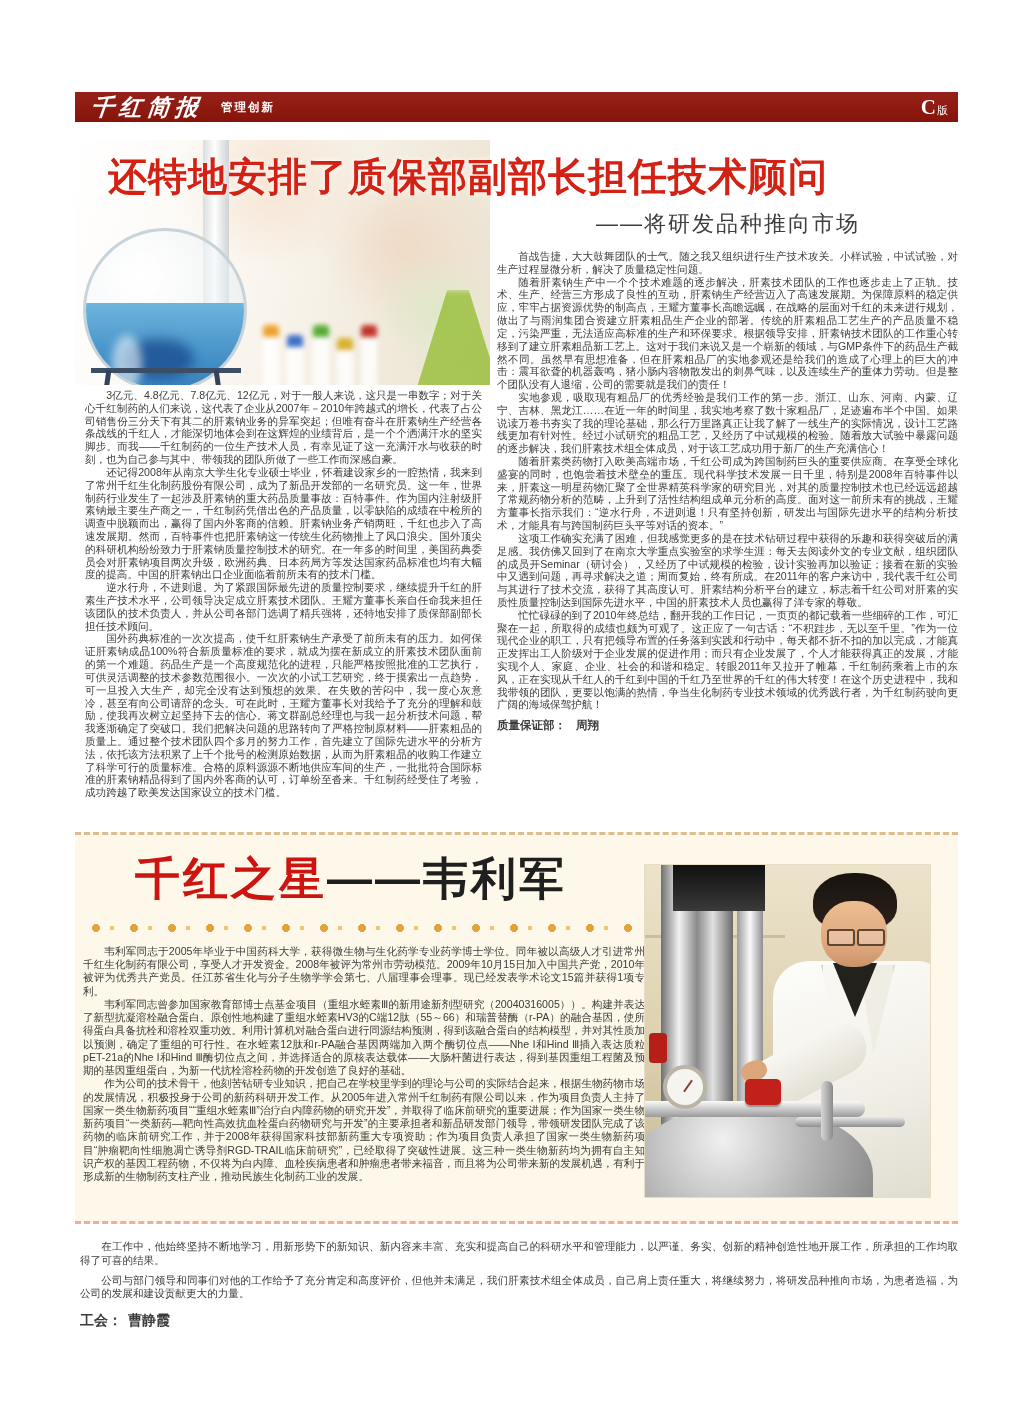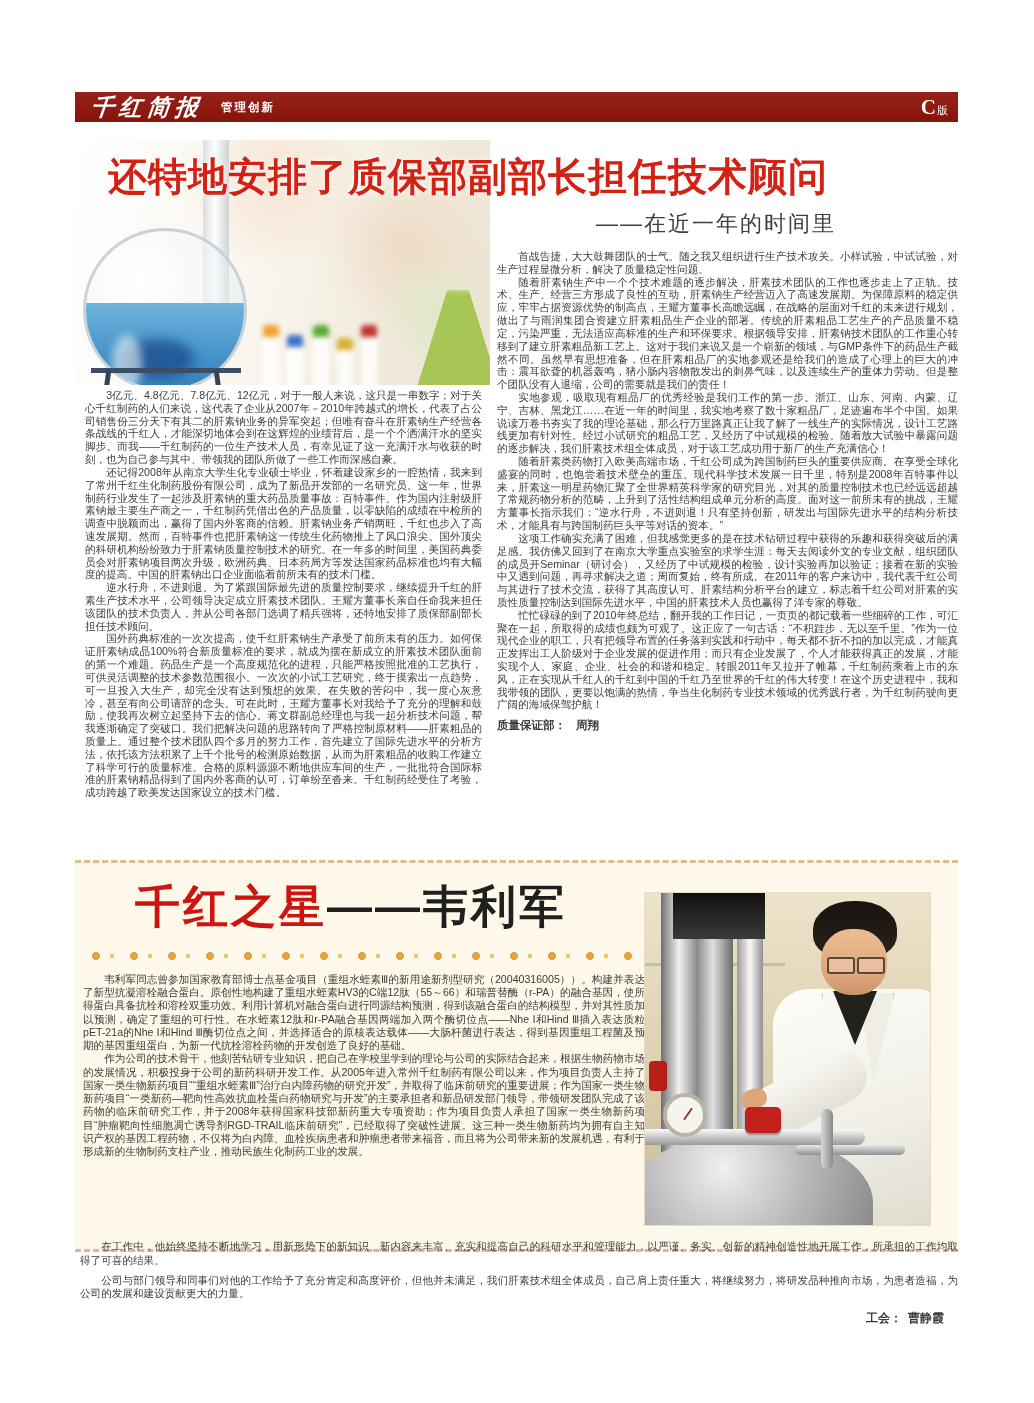--- a/index.html
+++ b/index.html
@@ -62,21 +62,21 @@
   .col{position:absolute;font-size:10.6px;line-height:1.21;text-align:justify;}
   .col p{margin:0;text-indent:2em;}
   .col-left{left:85px;top:389px;width:397px;}
   .col-right{left:497px;top:250px;width:461px;}
   .byline{margin-top:8px;font-weight:bold;font-size:11.5px;padding-right:4px;text-indent:0;}
   .byline .gap{display:inline-block;width:10px;}
 
   
   .star-section{position:absolute;left:75px;top:832px;width:883px;height:392px;
     background:#fdf8e9;border-top:3px dashed #dcbd92;border-bottom:3px dashed #e7b0a4;
-    box-sizing:border-box;padding:10px 0 0 0;margin-top:28px;}
+    box-sizing:border-box;padding:10px 0 0 0;}
   .star-title{margin:4px 0 0 60px;font-size:45px;font-weight:800;letter-spacing:3px;white-space:nowrap;}
   .star-title .red{color:#cc1410;}
   .star-title .dark{color:#1f1f1f;}
   .ornament{margin:8px 0 6px 10px;width:556px;height:22px;
     background-image:radial-gradient(circle 6.5px at 11px 11px,#e2a23c 58%,rgba(0,0,0,0) 64%),
                      radial-gradient(circle 4px at 27px 11px,#f0c56d 58%,rgba(0,0,0,0) 64%);
     background-size:38px 22px;background-repeat:repeat-x;}
   .star-text{margin-left:8px;width:562px;font-size:10.6px;line-height:1.25;text-align:justify;}
   .star-text p{margin:0;text-indent:2em;}
 
@@ -118,21 +118,21 @@
   .coat-lapel2{left:214px;top:100px;width:34px;height:90px;background:#efede4;
     clip-path:polygon(0 0,100% 0,40% 100%);border-right:2px solid #d9d6c9;}
   .man-arm{left:96px;top:176px;width:130px;height:52px;border-radius:26px;
     background:linear-gradient(180deg,#f8f7f2,#e3e0d4);transform:rotate(-28deg);}
   .man-hand{left:96px;top:196px;width:26px;height:20px;border-radius:45%;background:#dca57a;transform:rotate(-20deg);}
 
   
   .bottom-block{position:absolute;left:80px;top:1240px;width:878px;
     font-size:10.6px;line-height:1.3;text-align:justify;}
   .bottom-block p{margin:0 0 6px 0;text-indent:2em;}
-  .byline2{text-align:right;font-weight:bold;font-size:12px;margin-top:10px;padding-right:14px;}
+  .byline2{text-align:left;font-weight:bold;font-size:14px;margin-top:10px;padding-right:14px;}
   .byline2 .gap{display:inline-block;width:6px;}
 </style>
 </head>
 <body>
 
 <div class="page">
 
   <div class="masthead">
     <span class="mast-title">千红简报</span>
     <span class="mast-tag">管理创新</span>
@@ -157,21 +157,21 @@
       <div class="flask-liquid"></div>
       <div class="flask-blob"></div>
       <div class="flask-shine"></div>
     </div>
     <div class="stand-bar"></div>
     <div class="stand-leg1"></div>
     <div class="stand-leg2"></div>
   </div>
 
   <div class="a1-title">还特地安排了质保部副部长担任技术顾问</div>
-  <div class="a1-subtitle">——在近一年的时间里</div>
+  <div class="a1-subtitle">——将研发品种推向市场</div>
 
   <div class="col col-left">
     <p>3亿元、4.8亿元、7.8亿元、12亿元，对于一般人来说，这只是一串数字；对于关心千红制药的人们来说，这代表了企业从2007年－2010年跨越式的增长，代表了占公司销售份三分天下有其二的肝素钠业务的异军突起；但唯有奋斗在肝素钠生产经营各条战线的千红人，才能深切地体会到在这辉煌的业绩背后，是一个个洒满汗水的坚实脚步。而我——千红制药的一位生产技术人员，有幸见证了这一充满汗水与收获的时刻，也为自己参与其中、带领我的团队所做了一些工作而深感自豪。</p>
     <p>还记得2008年从南京大学生化专业硕士毕业，怀着建设家乡的一腔热情，我来到了常州千红生化制药股份有限公司，成为了新品开发部的一名研究员。这一年，世界制药行业发生了一起涉及肝素钠的重大药品质量事故：百特事件。作为国内注射级肝素钠最主要生产商之一，千红制药凭借出色的产品质量，以零缺陷的成绩在中检所的调查中脱颖而出，赢得了国内外客商的信赖。肝素钠业务产销两旺，千红也步入了高速发展期。然而，百特事件也把肝素钠这一传统生化药物推上了风口浪尖。国外顶尖的科研机构纷纷致力于肝素钠质量控制技术的研究。在一年多的时间里，美国药典委员会对肝素钠项目两次升级，欧洲药典、日本药局方等发达国家药品标准也均有大幅度的提高。中国的肝素钠出口企业面临着前所未有的技术门槛。</p>
     <p>逆水行舟，不进则退。为了紧跟国际最先进的质量控制要求，继续提升千红的肝素生产技术水平，公司领导决定成立肝素技术团队。王耀方董事长亲自任命我来担任该团队的技术负责人，并从公司各部门选调了精兵强将，还特地安排了质保部副部长担任技术顾问。</p>
     <p>国外药典标准的一次次提高，使千红肝素钠生产承受了前所未有的压力。如何保证肝素钠成品100%符合新质量标准的要求，就成为摆在新成立的肝素技术团队面前的第一个难题。药品生产是一个高度规范化的进程，只能严格按照批准的工艺执行，可供灵活调整的技术参数范围很小。一次次的小试工艺研究，终于摸索出一点趋势，可一旦投入大生产，却完全没有达到预想的效果。在失败的苦闷中，我一度心灰意冷，甚至有向公司请辞的念头。可在此时，王耀方董事长对我给予了充分的理解和鼓励，使我再次树立起坚持下去的信心。蒋文群副总经理也与我一起分析技术问题，帮我逐渐确定了突破口。我们把解决问题的思路转向了严格控制原材料——肝素粗品的质量上。通过整个技术团队四个多月的努力工作，首先建立了国际先进水平的分析方法，依托该方法积累了上千个批号的检测原始数据，从而为肝素粗品的收购工作建立了科学可行的质量标准。合格的原料源源不断地供应车间的生产，一批批符合国际标准的肝素钠精品得到了国内外客商的认可，订单纷至沓来。千红制药经受住了考验，成功跨越了欧美发达国家设立的技术门槛。</p>
   </div>
 
   <div class="col col-right">
     <p>首战告捷，大大鼓舞团队的士气。随之我又组织进行生产技术攻关。小样试验，中试试验，对生产过程显微分析，解决了质量稳定性问题。</p>
@@ -211,20 +211,21 @@
       <div class="gauge">
         <div class="gauge-needle"></div>
       </div>
       <div class="red-knob"></div>
       <div class="red-knob2"></div>
       <div class="pipe-h"></div>
       <div class="pipe-v"></div>
     </div>
 
     <div class="star-text">
+      <p>韦利军同志于2005年毕业于中国药科大学，获得微生物与生化药学专业药学博士学位。同年被以高级人才引进常州千红生化制药有限公司，享受人才开发资金。2008年被评为常州市劳动模范。2009年10月15日加入中国共产党，2010年被评为优秀共产党员。任江苏省生化与分子生物学学会第七、八届理事会理事。现已经发表学术论文15篇并获得1项专利。</p>
       <p>韦利军同志曾参加国家教育部博士点基金项目（重组水蛭素Ⅲ的新用途新剂型研究（20040316005））。构建并表达了新型抗凝溶栓融合蛋白。原创性地构建了重组水蛭素HV3的C端12肽（55～66）和瑞普替酶（r-PA）的融合基因，使所得蛋白具备抗栓和溶栓双重功效。利用计算机对融合蛋白进行同源结构预测，得到该融合蛋白的结构模型，并对其性质加以预测，确定了重组的可行性。在水蛭素12肽和r-PA融合基因两端加入两个酶切位点——Nhe Ⅰ和Hind Ⅲ插入表达质粒pET-21a的Nhe Ⅰ和Hind Ⅲ酶切位点之间，并选择适合的原核表达载体——大肠杆菌进行表达，得到基因重组工程菌及预期的基因重组蛋白，为新一代抗栓溶栓药物的开发创造了良好的基础。</p>
       <p>作为公司的技术骨干，他刻苦钻研专业知识，把自己在学校里学到的理论与公司的实际结合起来，根据生物药物市场的发展情况，积极投身于公司的新药科研开发工作。从2005年进入常州千红制药有限公司以来，作为项目负责人主持了国家一类生物新药项目““重组水蛭素Ⅲ”治疗白内障药物的研究开发”，并取得了临床前研究的重要进展；作为国家一类生物新药项目“一类新药—靶向性高效抗血栓蛋白药物研究与开发”的主要承担者和新品研发部门领导，带领研发团队完成了该药物的临床前研究工作，并于2008年获得国家科技部新药重大专项资助；作为项目负责人承担了国家一类生物新药项目“肿瘤靶向性细胞凋亡诱导剂RGD-TRAIL临床前研究”，已经取得了突破性进展。这三种一类生物新药均为拥有自主知识产权的基因工程药物，不仅将为白内障、血栓疾病患者和肿瘤患者带来福音，而且将为公司带来新的发展机遇，有利于形成新的生物制药支柱产业，推动民族生化制药工业的发展。</p>
     </div>
   </div>
 
   <div class="bottom-block">
     <p>在工作中，他始终坚持不断地学习，用新形势下的新知识、新内容来丰富、充实和提高自己的科研水平和管理能力，以严谨、务实、创新的精神创造性地开展工作，所承担的工作均取得了可喜的结果。</p>
     <p>公司与部门领导和同事们对他的工作给予了充分肯定和高度评价，但他并未满足，我们肝素技术组全体成员，自己肩上责任重大，将继续努力，将研发品种推向市场，为患者造福，为公司的发展和建设贡献更大的力量。</p>
     <div class="byline2">
       <span>工会：</span><span class="gap"></span><span>曹静霞</span>

